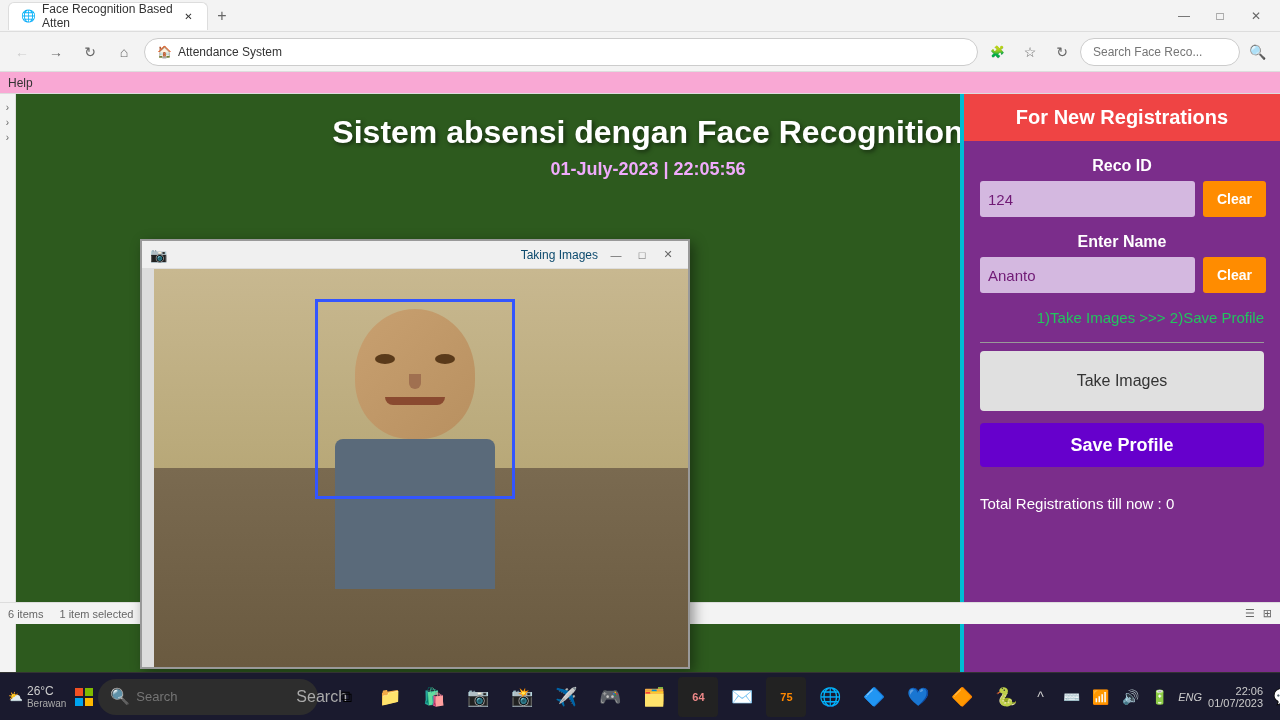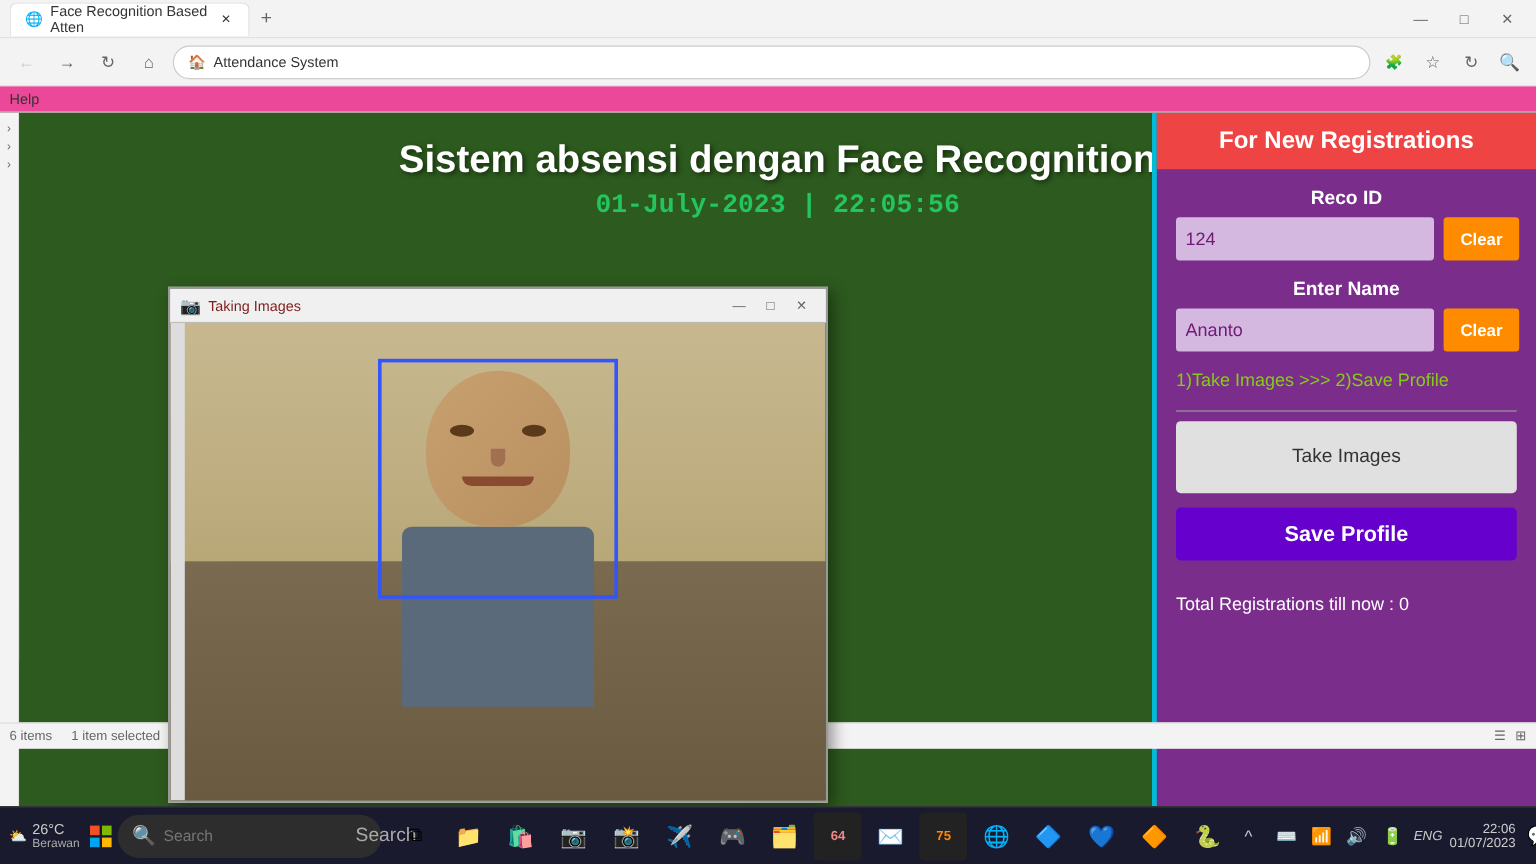--- a/index.html
+++ b/index.html
@@ -69,23 +69,22 @@
       position: absolute; left: 16px; right: 0; top: 0; bottom: 0;
       background: #2d5a1e; display: flex; flex-direction: column; align-items: center;
       padding: 20px;
     }
     .app-title {
       font-size: 32px; font-weight: bold; color: white;
       text-shadow: 2px 2px 4px rgba(0,0,0,0.5);
       margin-bottom: 8px; text-align: center;
     }
     .app-datetime {
-      font-size: 22px; color: #22c55e; font-weight: bold;
+      font-size: 18px; color: #f0abfc; font-weight: bold;
       margin-bottom: 20px;
-      font-family: Liberation Mono, monospace;
     }
 
     
     .reg-panel {
       position: absolute; right: 0; top: 0; width: 320px; bottom: 0;
       background: #7b2d8b; border-left: 4px solid #00bcd4;
     }
     .reg-header {
       background: #ef4444; padding: 12px 16px;
       font-size: 20px; font-weight: bold; color: white; text-align: center;
@@ -94,21 +93,21 @@
     .field-label { color: white; font-size: 16px; font-weight: bold; text-align: center; margin-bottom: 6px; }
     .field-row { display: flex; gap: 8px; margin-bottom: 16px; }
     .field-input {
       flex: 1; height: 36px; background: #d4b8e0; border: none; border-radius: 3px;
       padding: 0 8px; font-size: 15px; color: #701a75;
     }
     .clear-btn {
       background: #ff8c00; color: white; border: none; border-radius: 3px;
       padding: 0 14px; height: 36px; cursor: pointer; font-size: 14px; font-weight: bold;
     }
-    .steps-text { color: #84cc16; font-size: 15px; margin: 8px 0 16px 0; text-align: left; }
+    .steps-text { color: #22c55e; font-size: 15px; margin: 8px 0 16px 0; text-align: right; }
     .take-images-btn {
       width: 100%; height: 60px; background: #e0e0e0; color: #333;
       border: none; border-radius: 4px; font-size: 16px; font-weight: normal; cursor: pointer; margin-bottom: 12px;
     }
     .save-profile-btn {
       width: 100%; height: 44px; background: #6600cc; color: white;
       border: none; border-radius: 4px; font-size: 18px; font-weight: bold; cursor: pointer; margin-bottom: 28px;
     }
     .reg-count { color: white; font-size: 15px; text-align: left; }
 
@@ -116,21 +115,21 @@
     .taking-images-window {
       position: absolute; left: 140px; top: 145px; width: 550px; height: 430px;
       background: white; border: 2px solid #999; box-shadow: 4px 4px 12px rgba(0,0,0,0.4);
       display: flex; flex-direction: column; z-index: 50;
     }
     .popup-titlebar {
       height: 28px; background: #f0f0f0; display: flex; align-items: center;
       padding: 0 8px; gap: 6px; border-bottom: 1px solid #ddd;
     }
     .popup-icon { font-size: 14px; }
-    .popup-title-text { font-size: 12px; color: #7f1d1d; flex: 1; }
+    .popup-title-text { font-size: 12px; color: #0c4a6e; flex: 1; text-align: right; }
     .popup-controls { display: flex; gap: 2px; }
     .popup-ctrl {
       width: 24px; height: 20px; display: flex; align-items: center; justify-content: center;
       cursor: pointer; border-radius: 2px; font-size: 11px; color: #666;
     }
     .popup-content {
       flex: 1; background: #4a3a2a; position: relative; overflow: hidden;
       display: flex; align-items: center; justify-content: center;
     }
 
@@ -187,25 +186,26 @@
     <div class="nav-btn">↻</div>
     <div class="nav-btn">⌂</div>
     <div class="address-bar">
       <span style="font-size:12px; margin-right:6px; color:#666;">🏠</span>
       <span style="font-size:12px;">Attendance System</span>
     </div>
     <div class="browser-toolbar-right">
       <div class="nav-btn" style="font-size:12px;">🧩</div>
       <div class="nav-btn">☆</div>
       <div class="nav-btn">↻</div>
+      <input type="text" class="address-bar" style="width: 160px; outline: none; cursor: text;" placeholder="Search Face Reco...">
       <div class="nav-btn">🔍</div>
     </div>
   </div>
 
-  <div style="height:22px; background:#ec4899; display:flex; align-items:center; padding:0 8px; border-bottom:1px solid #ddd;">
+  <div style="height:22px; background:#f9a8d4; display:flex; align-items:center; padding:0 8px; border-bottom:1px solid #ddd;">
     <span style="font-size:12px; color:#333; cursor:pointer;">Help</span>
   </div>
 
   <div class="browser-content">
 
     <div class="sidebar">
       <div class="sidebar-arrow">›</div>
       <div class="sidebar-arrow">›</div>
       <div class="sidebar-arrow">›</div>
     </div>

